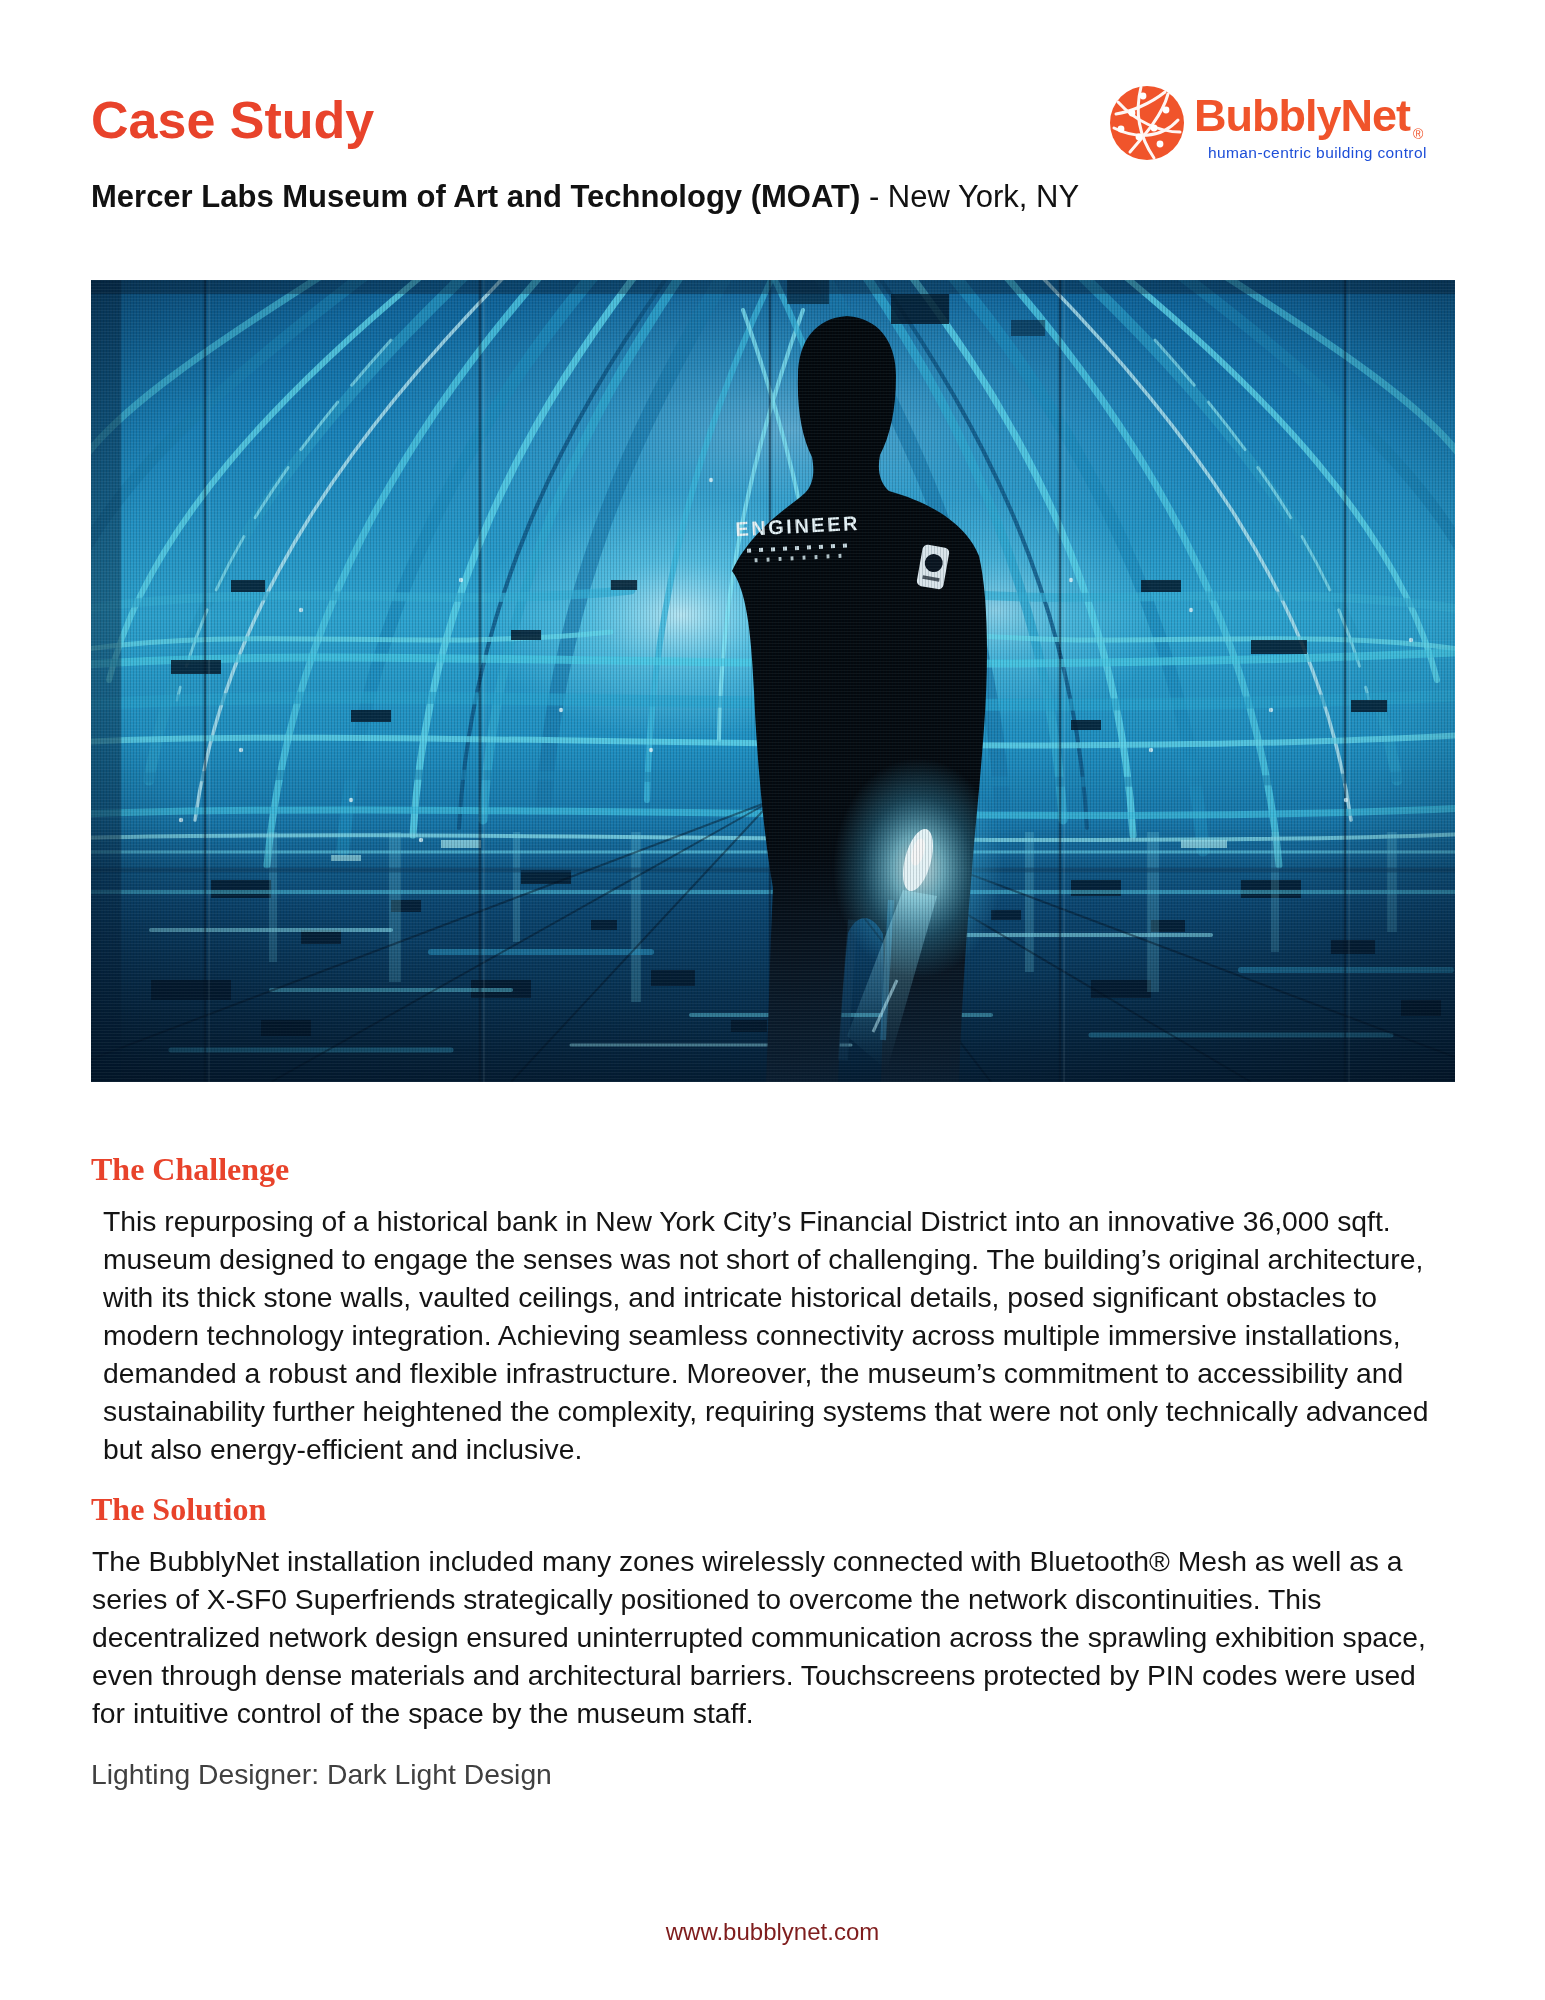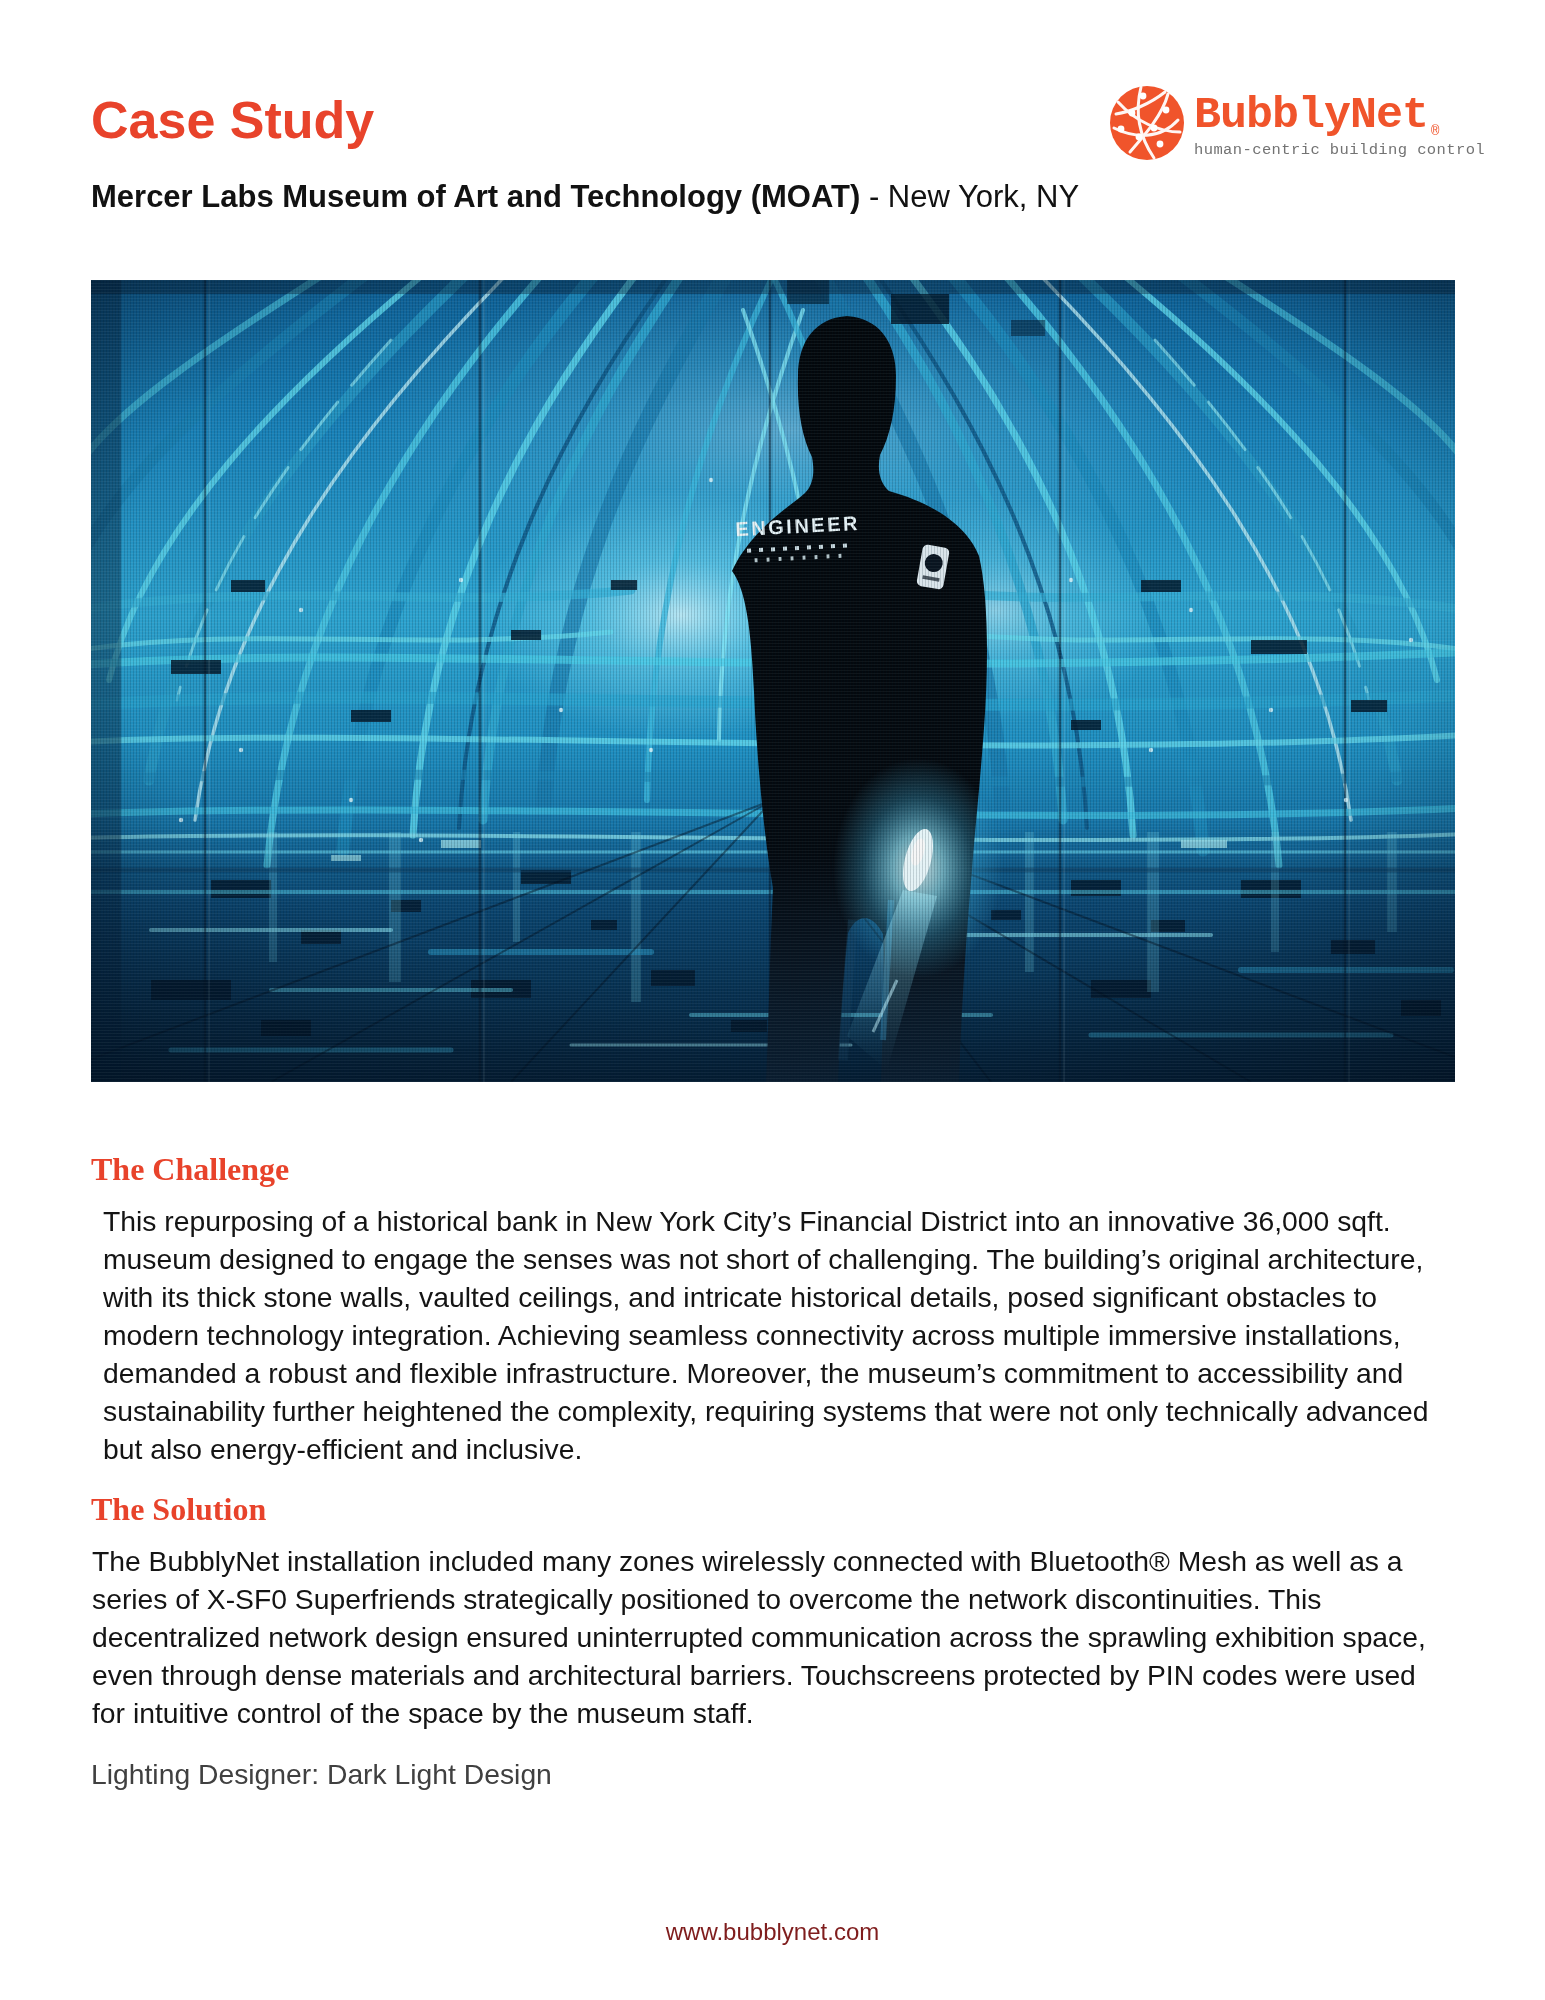--- a/index.html
+++ b/index.html
@@ -6,29 +6,29 @@
   body{
     width:1545px;height:2000px;background:#ffffff;position:relative;overflow:hidden;
     font-family:"Liberation Sans","DejaVu Sans",sans-serif;
     -webkit-font-smoothing:antialiased;
   }
   .abs{position:absolute;}
   
   .doc-title{
     left:91px;top:93px;font-size:52px;line-height:1.05;font-weight:bold;color:#e8432b;margin:0;text-align:right;
   }
-  .logo{left:1108px;top:84px;display:flex;align-items:center;font-family:Liberation Mono, monospace;}
+  .logo{left:1108px;top:84px;display:flex;align-items:flex-end;}
   .logo-globe{width:78px;height:78px;flex:0 0 auto;}
   .logo-textcol{margin-left:8px;padding-top:6px;}
   .logo-wordmark{
     font-size:45px;font-weight:bold;letter-spacing:-1px;color:#f0542b;line-height:1;white-space:nowrap;
   }
   .logo-reg{font-size:14px;font-weight:normal;vertical-align:-8px;letter-spacing:0;margin-left:3px;}
   .logo-tagline{
-    font-size:15.5px;color:#737373;letter-spacing:.4px;margin-top:3px;white-space:nowrap;
+    font-size:15.5px;color:#1d4ed8;letter-spacing:.4px;margin-top:3px;margin-left:14px;white-space:nowrap;
   }
   .subtitle{left:91px;top:179px;font-size:31px;color:#121212;white-space:nowrap;}
   .subtitle .st-bold{font-weight:bold;}
   
   .hero{left:91px;top:280px;width:1364px;height:802px;}
   .hero svg{display:block;width:1364px;height:802px;}
   
   .sec-heading{font-size:32px;font-weight:bold;color:#e8432b;line-height:1.1;margin:0;font-family:Liberation Serif, serif;}
   .sec-body{font-size:28.3px;line-height:38px;color:#141414;width:1363px;margin:12px;}
   .heading-1{left:91px;top:1152px;}

